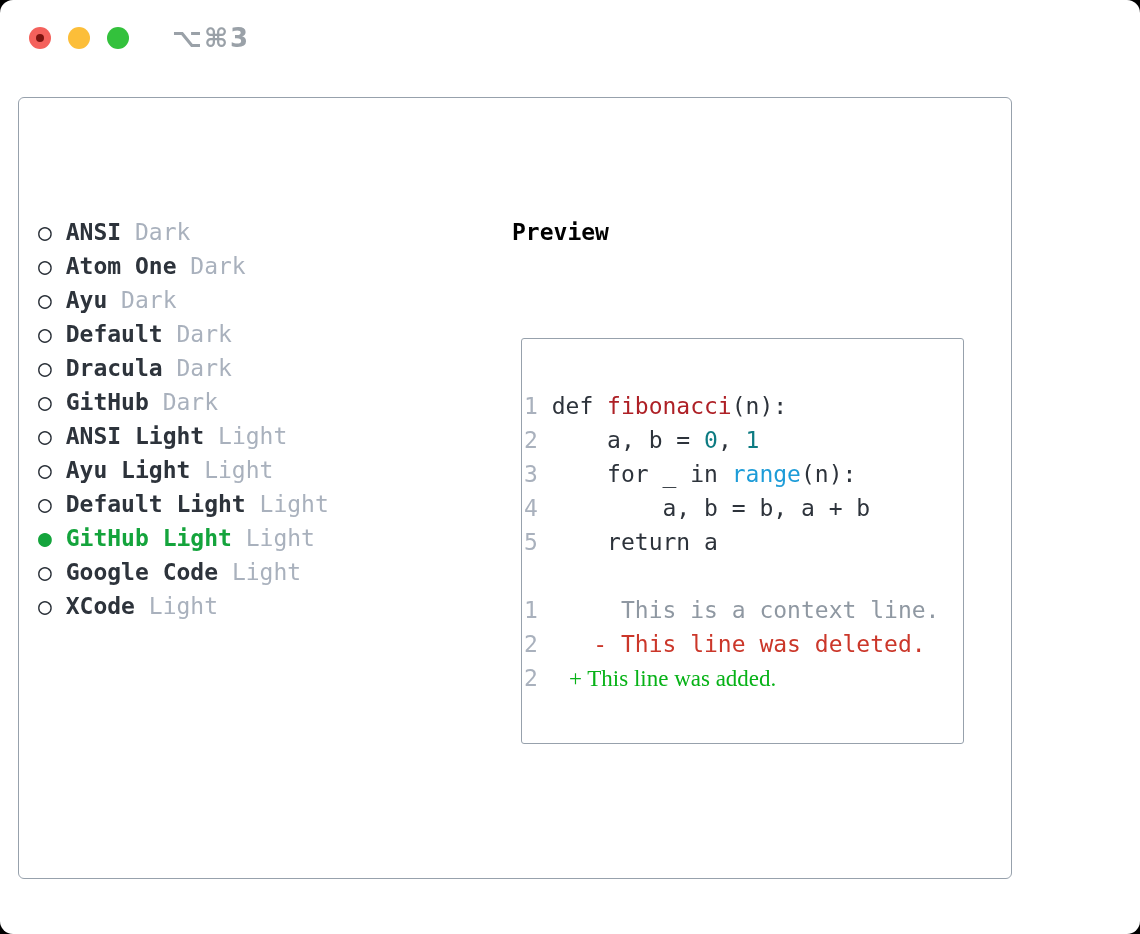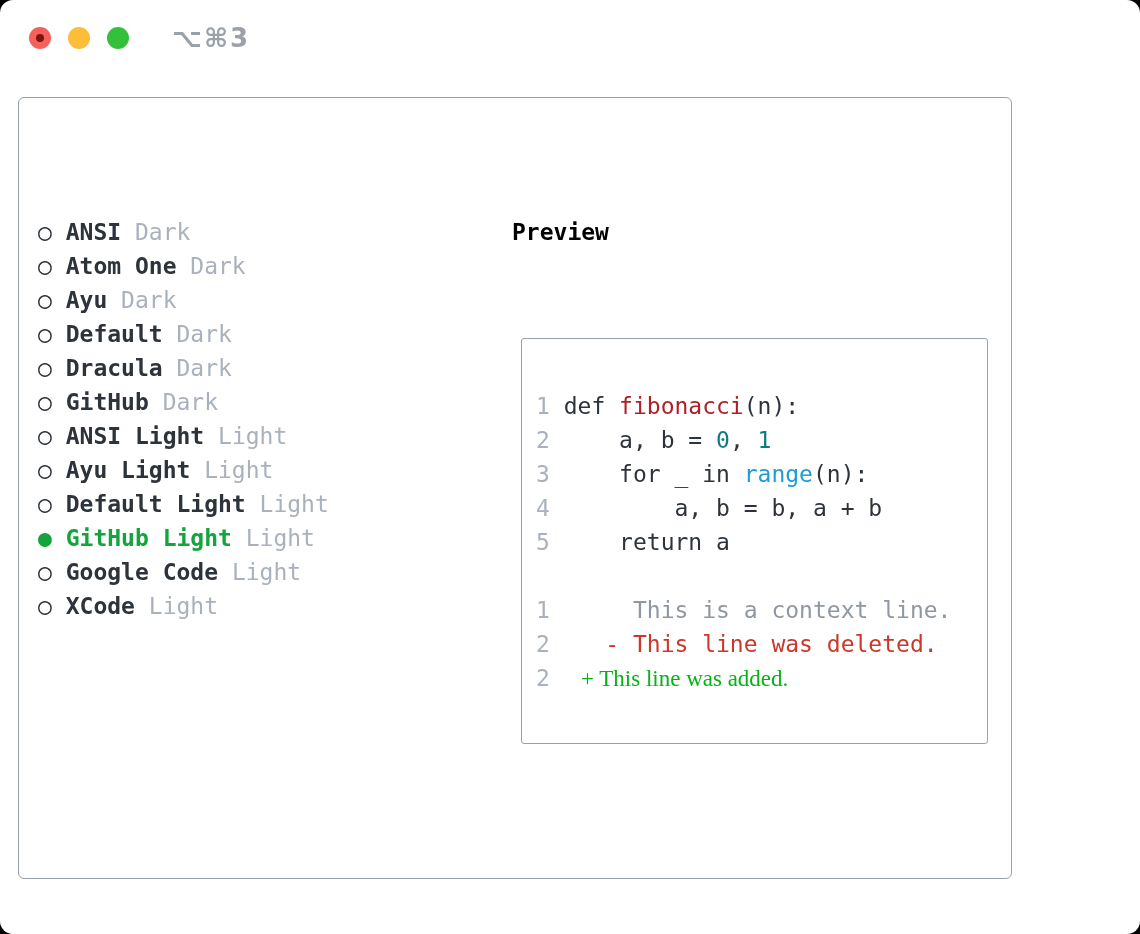--- a/index.html
+++ b/index.html
@@ -33,21 +33,21 @@
   .list-header{font-weight:700;color:var(--header-black);}
   .radio{color:var(--text-dark);}
   .theme-name{color:var(--text-dark);font-weight:bold;}
   .variant{color:var(--muted-gray);}
   .selected .radio,.selected .theme-name,.selected .opt-name{color:var(--accent-green);}
   .apply-header{color:var(--header-black);padding-left:2ch;}
   
   .right-col{position:absolute;left:481px;top:49px;margin-left:12px;}
   .preview-title{font-weight:700;color:var(--header-black);}
   .preview-box{margin-top:21px;margin-left:9px;width:437px;height:372px;
-    border:1.5px solid var(--border-gray);border-radius:3px;padding:16px 14px;background:#fff;}
+    border:1.5px solid var(--border-gray);border-radius:3px;padding:16px 2px;background:#fff;}
   .seg-ln{color:var(--muted-gray);}
   .seg-code{color:var(--text-dark);}
   .seg-fn{color:var(--function-red);}
   .seg-num{color:var(--number-teal);}
   .seg-builtin{color:var(--builtin-blue);}
   .seg-ctx{color:var(--context-gray);}
   .seg-del{color:var(--deleted-red);}
   .seg-add{color:var(--added-green);font-family:Liberation Serif, serif;}
 </style>
 </head>

